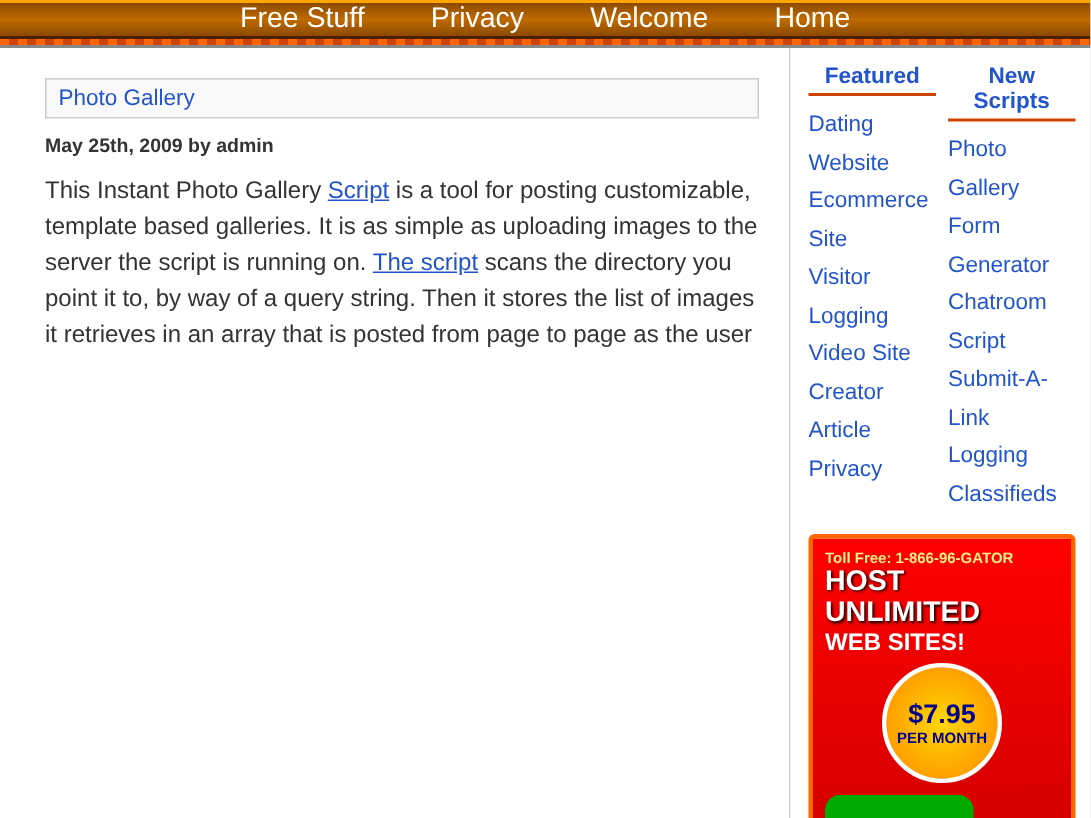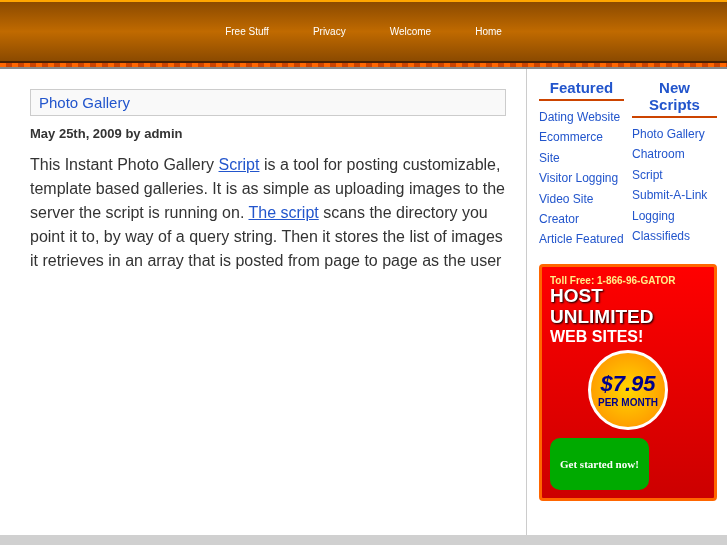--- a/index.html
+++ b/index.html
@@ -22,22 +22,22 @@
       background: linear-gradient(to bottom, #8b4a00, #c06a00, #8b4a00);
       display: flex;
       justify-content: center;
       gap: 0;
       border-top: 2px solid #ffa500;
       border-bottom: 2px solid #4a2000;
     }
     .nav a {
       color: #fff;
       text-decoration: none;
-      padding: 24px 22px;
-      font-size: 10px;
+      padding: 0 22px;
+      font-size: 19px;
       display: inline-block;
     }
 
     
     .deco-border {
       height: 6px;
       background: repeating-linear-gradient(90deg, #ff6600 0px, #ff6600 6px, #cc4400 6px, #cc4400 12px);
       border-bottom: 2px solid #888;
     }
 
@@ -100,21 +100,21 @@
       border-top: 2px solid #cc4400;
       margin-bottom: 6px;
     }
     .sidebar-links {
       list-style: none;
       margin-bottom: 10px;
     }
     .sidebar-links li a {
       color: #2255cc;
       text-decoration: none;
-      font-size: 12px;
+      font-size: 15px;
       line-height: 1.7;
       display: block;
     }
 
     
     .ad-banner {
       background: linear-gradient(to bottom, #ff0000, #cc0000);
       border: 3px solid #ff6600;
       border-radius: 4px;
       margin-bottom: 24px;
@@ -145,24 +145,23 @@
       width: 80px;
       height: 80px;
       margin: 4px auto;
       display: flex;
       flex-direction: column;
       align-items: center;
       justify-content: center;
       border: 3px solid #fff;
     }
     .ad-banner .ad-price {
-      font-size: 22px;
+      font-size: 18px;
       font-weight: 900;
       color: #00008b;
-      font-style: italic;
     }
     .ad-banner .ad-per {
       font-size: 10px;
       color: #00008b;
       font-weight: bold;
     }
     .ad-banner .ad-cta {
       background: #00aa00;
       color: #fff;
       padding: 20px 10px;
@@ -222,30 +221,33 @@
             <li>
                 <a href="#">Ecommerce Site</a>
               </li>
             <li>
                 <a href="#">Visitor Logging</a>
               </li>
             <li>
                 <a href="#">Video Site Creator</a>
               </li>
             <li>
-                <a href="#">Article Featured</a>
+                <a href="#">Article Privacy</a>
               </li>
           </ul>
         </div>
         <div class="sidebar-top-col">
           <div class="sidebar-section-title">New Scripts</div>
           <hr class="sidebar-divider">
           <ul class="sidebar-links">
             <li>
                 <a href="#">Photo Gallery</a>
+              </li>
+            <li>
+                <a href="#">Form Generator</a>
               </li>
             <li>
                 <a href="#">Chatroom Script</a>
               </li>
             <li>
                 <a href="#">Submit-A-Link</a>
               </li>
             <li>
                 <a href="#">Logging Classifieds</a>
               </li>

